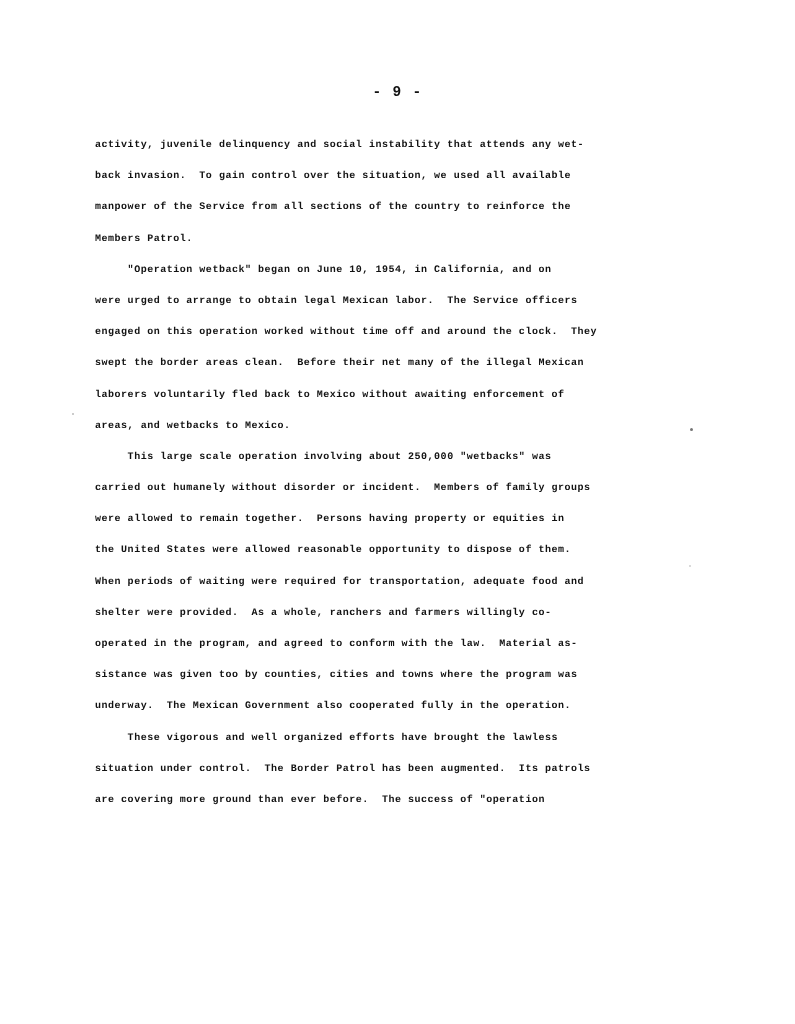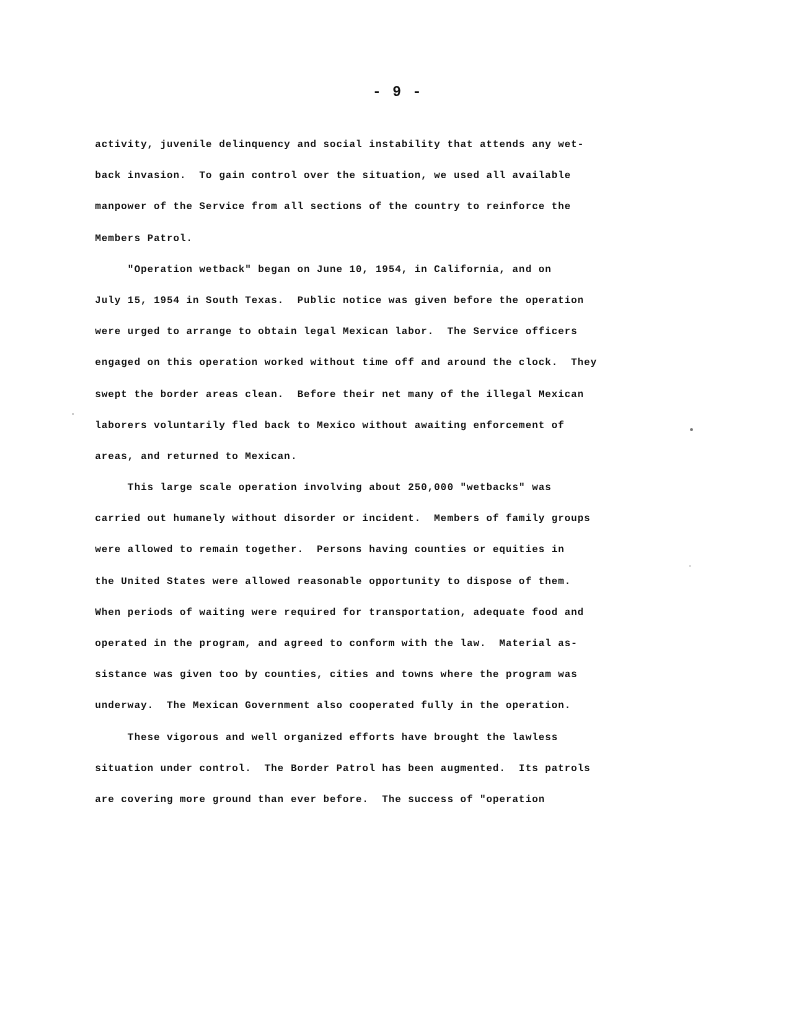--- a/index.html
+++ b/index.html
@@ -93,31 +93,31 @@
 <div class="page">
 
   <div class="page-number">- 9 -</div>
 
   <div class="body-text">
       <div class="line">activity, juvenile delinquency and social instability that attends any wet-</div>
       <div class="line">back invasion.  To gain control over the situation, we used all available</div>
       <div class="line">manpower of the Service from all sections of the country to reinforce the</div>
       <div class="line">Members Patrol.</div>
       <div class="line">     "Operation wetback" began on June 10, 1954, in California, and on</div>
-      <div class="line">July 15, 1954 in South Texas.  Public notice was given before the operation</div>
       <div class="line">were urged to arrange to obtain legal Mexican labor.  The Service officers</div>
       <div class="line">engaged on this operation worked without time off and around the clock.  They</div>
       <div class="line">swept the border areas clean.  Before their net many of the illegal Mexican</div>
       <div class="line">laborers voluntarily fled back to Mexico without awaiting enforcement of</div>
-      <div class="line">areas, and returned to Mexican.</div>
+      <div class="line">areas, and wetbacks to Mexico.</div>
       <div class="line">     This large scale operation involving about 250,000 "wetbacks" was</div>
       <div class="line">carried out humanely without disorder or incident.  Members of family groups</div>
-      <div class="line">were allowed to remain together.  Persons having counties or equities in</div>
+      <div class="line">were allowed to remain together.  Persons having property or equities in</div>
       <div class="line">the United States were allowed reasonable opportunity to dispose of them.</div>
       <div class="line">When periods of waiting were required for transportation, adequate food and</div>
+      <div class="line">shelter were provided.  As a whole, ranchers and farmers willingly co-</div>
       <div class="line">operated in the program, and agreed to conform with the law.  Material as-</div>
       <div class="line">sistance was given too by counties, cities and towns where the program was</div>
       <div class="line">underway.  The Mexican Government also cooperated fully in the operation.</div>
       <div class="line">     These vigorous and well organized efforts have brought the lawless</div>
       <div class="line">situation under control.  The Border Patrol has been augmented.  Its patrols</div>
       <div class="line">are covering more ground than ever before.  The success of "operation</div>
     </div>
 
   <div class="speck speck-left"></div>
   <div class="speck speck-right"></div>

